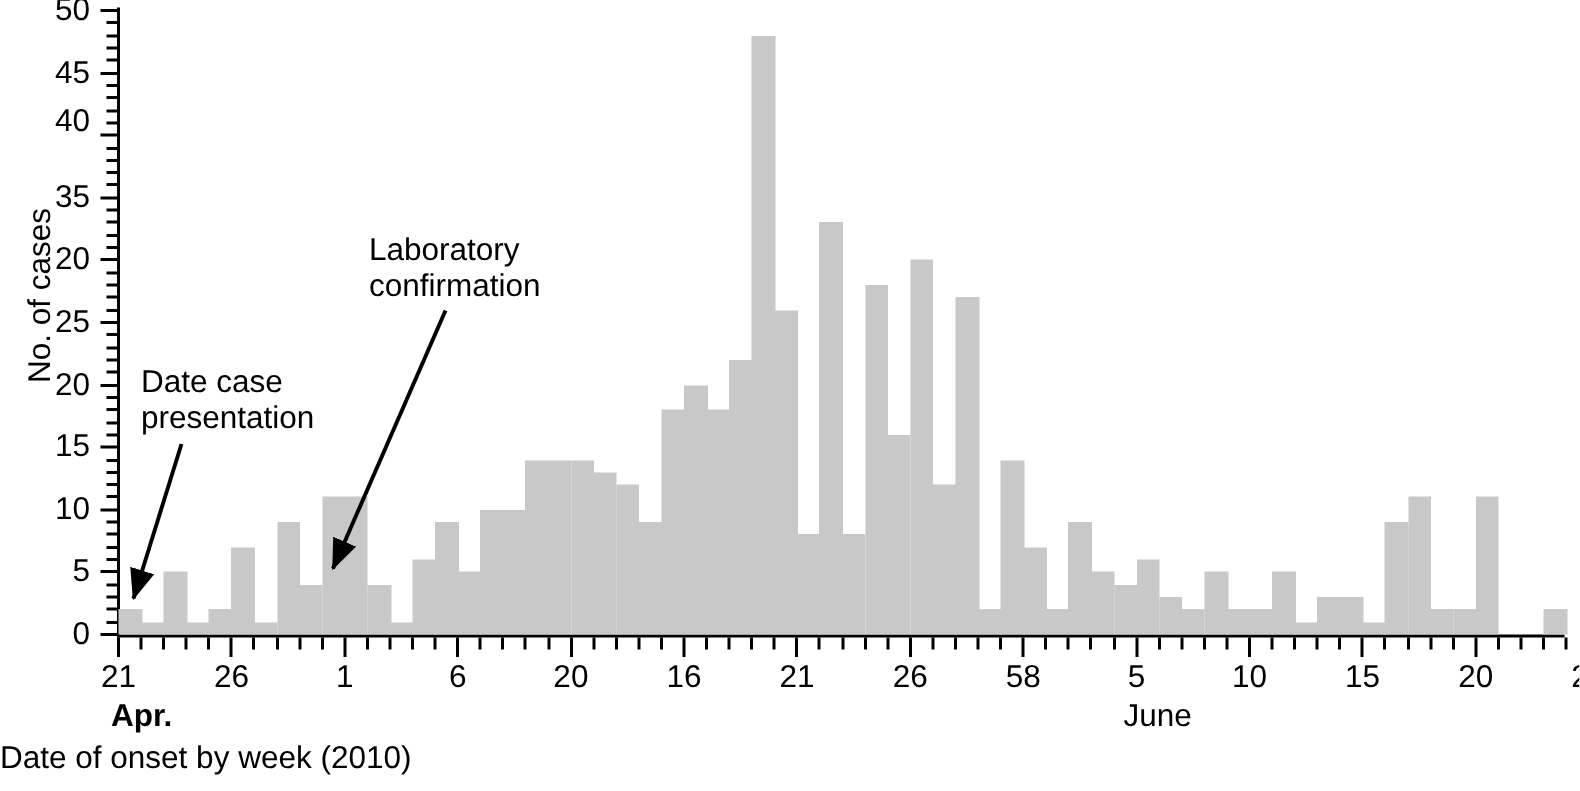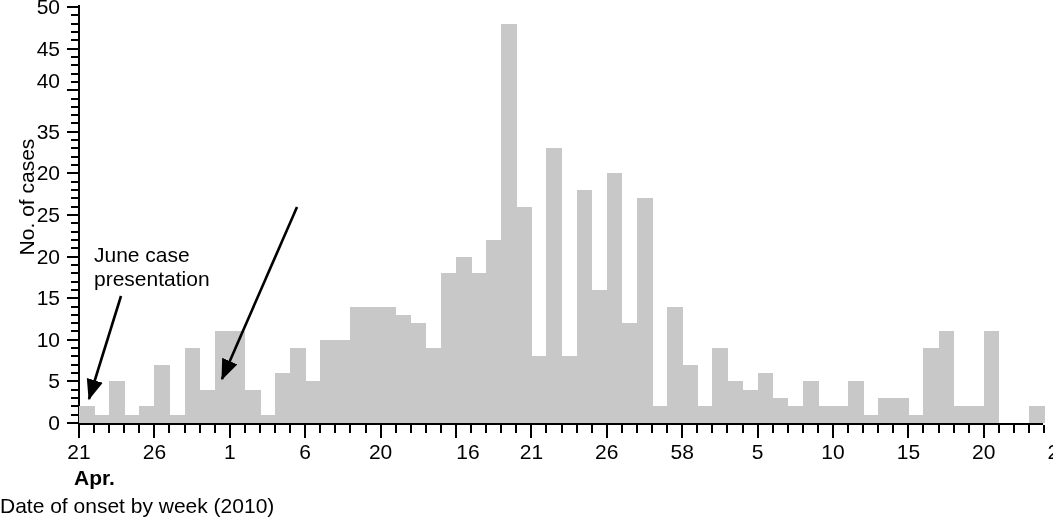--- a/index.html
+++ b/index.html
@@ -226,21 +226,21 @@
       <div class="tick xtick-minor" style="left: 334.36px;"></div>
       <div class="tick xtick-minor" style="left: 349.44px;"></div>
       <div class="tick xtick-minor" style="left: 364.52px;"></div>
       <div class="tick xtick-major" style="left: 379.6px;"></div>
       <div class="xlabel" style="left: 380.6px;">20</div>
       <div class="tick xtick-minor" style="left: 394.68px;"></div>
       <div class="tick xtick-minor" style="left: 409.76px;"></div>
       <div class="tick xtick-minor" style="left: 424.84px;"></div>
       <div class="tick xtick-minor" style="left: 439.92px;"></div>
       <div class="tick xtick-major" style="left: 455px;"></div>
-      <div class="xlabel" style="left: 468px;">16</div>
+      <div class="xlabel" style="left: 456px;">16</div>
       <div class="tick xtick-minor" style="left: 470.08px;"></div>
       <div class="tick xtick-minor" style="left: 485.16px;"></div>
       <div class="tick xtick-minor" style="left: 500.24px;"></div>
       <div class="tick xtick-minor" style="left: 515.32px;"></div>
       <div class="tick xtick-major" style="left: 530.4px;"></div>
       <div class="xlabel" style="left: 531.4px;">21</div>
       <div class="tick xtick-minor" style="left: 545.48px;"></div>
       <div class="tick xtick-minor" style="left: 560.56px;"></div>
       <div class="tick xtick-minor" style="left: 575.64px;"></div>
       <div class="tick xtick-minor" style="left: 590.72px;"></div>
@@ -277,29 +277,32 @@
       <div class="tick xtick-major" style="left: 982.8px;"></div>
       <div class="xlabel" style="left: 983.8px;">20</div>
       <div class="tick xtick-minor" style="left: 997.88px;"></div>
       <div class="tick xtick-minor" style="left: 1012.96px;"></div>
       <div class="tick xtick-minor" style="left: 1028.04px;"></div>
       <div class="tick xtick-minor" style="left: 1043.12px;"></div>
       <div class="xlabel" style="left: 1059.2px;">25</div>
     </div>
 
   <div class="monthlabel" style="left:74px;font-weight:bold;">Apr.</div>
+  <div class="monthlabel" style="left:749px;">June</div>
 
   <svg class="arrow-svg" width="1053" height="527">
     <defs>
       <marker id="ah" markerWidth="9" markerHeight="9" refX="7.5" refY="3.2" orient="auto" markerUnits="strokeWidth">
         <path d="M0,0 L8,3.2 L0,6.4 z" fill="#000"></path>
       </marker>
     </defs>
     <line x1="121" y1="296" x2="89" y2="399" stroke="#000" stroke-width="2.6" marker-end="url(#ah)"></line>
     <line x1="297" y1="207" x2="222" y2="379" stroke="#000" stroke-width="2.6" marker-end="url(#ah)"></line>
   </svg>
 
-  <div class="annot" id="annot-index">June case
+  <div class="annot" id="annot-index">Date case
 presentation</div>
+  <div class="annot" id="annot-lab">Laboratory
+confirmation</div>
 
   <div id="x-title">Date of onset by week (2010)</div>
 
 </div>
 
 </body></html>

